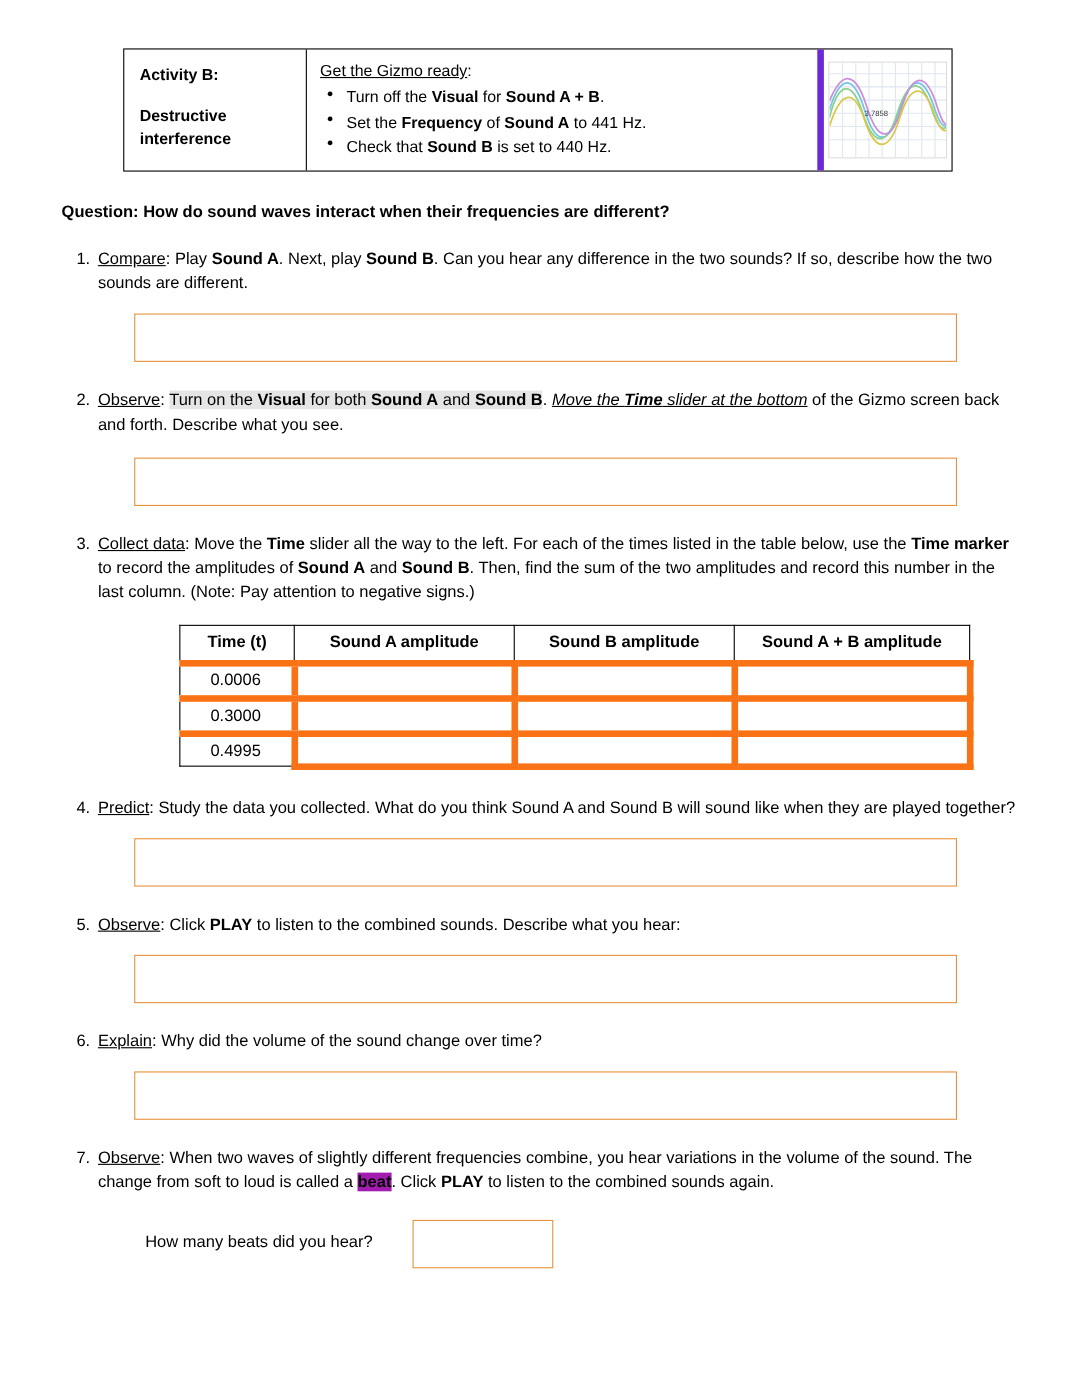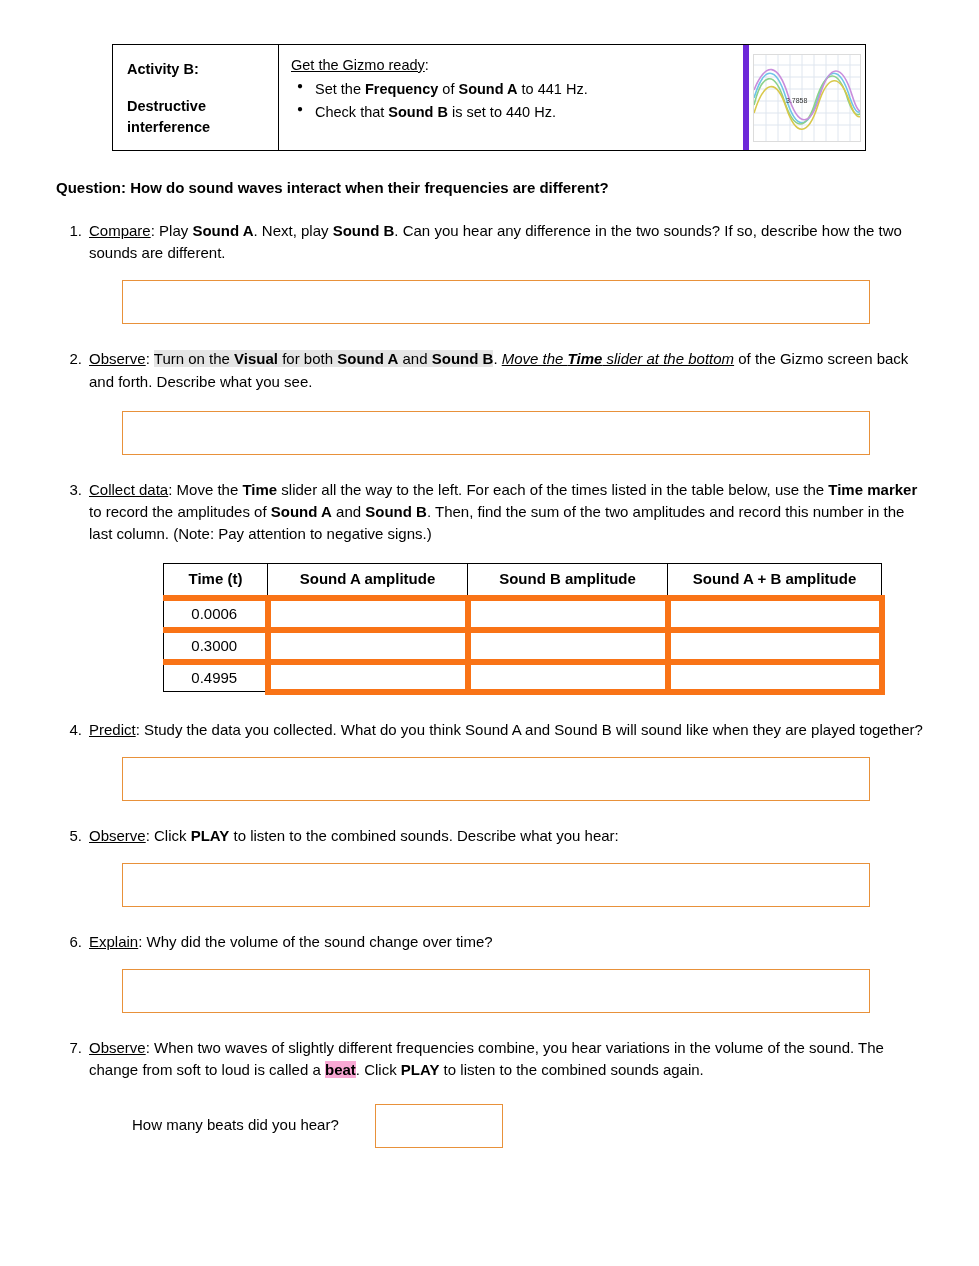--- a/index.html
+++ b/index.html
@@ -110,21 +110,21 @@
     position: absolute;
     left: 4px;
     top: 0;
     width: 22px;
     text-align: right;
     font-size: 15px;
   }
   .u { text-decoration: underline; }
   .b { font-weight: bold; }
   .hl { background: #e5e5e5; }
-  .gray-hl { background: #f9a8d4; font-weight: bold; }
+  .gray-hl { background: #a21caf; font-weight: bold; }
   .ui { text-decoration: underline; font-style: italic; }
 
   
   .answer-box {
     border: 1px solid #e8913a;
     height: 44px;
     margin: 16px 0 0 33px;
     width: 748px;
     box-sizing: border-box;
     background: #ffffff;
@@ -196,20 +196,21 @@
     <div class="activity-left">
       <div>Activity B:</div>
       <div class="gap"></div>
       <div>Destructive interference</div>
     </div>
     <div class="activity-mid">
       <div>
         <span class="ready-title">Get the Gizmo ready</span><span>:</span>
       </div>
       <ul>
+        <li>Turn off the <span class="b">Visual</span> for <span class="b">Sound A + B</span>.</li>
         <li>Set the <span class="b">Frequency</span> of <span class="b">Sound A</span> to 441 Hz.</li>
         <li>Check that <span class="b">Sound B</span> is set to 440 Hz.</li>
       </ul>
     </div>
     <div class="activity-right">
       <div class="gizmo-thumb">
         <svg width="108" height="86" viewBox="0 0 108 86">
           <g stroke="#dfe6ef" stroke-width="1">
             <line x1="0" y1="10" x2="108" y2="10"></line>
             <line x1="0" y1="22" x2="108" y2="22"></line>

